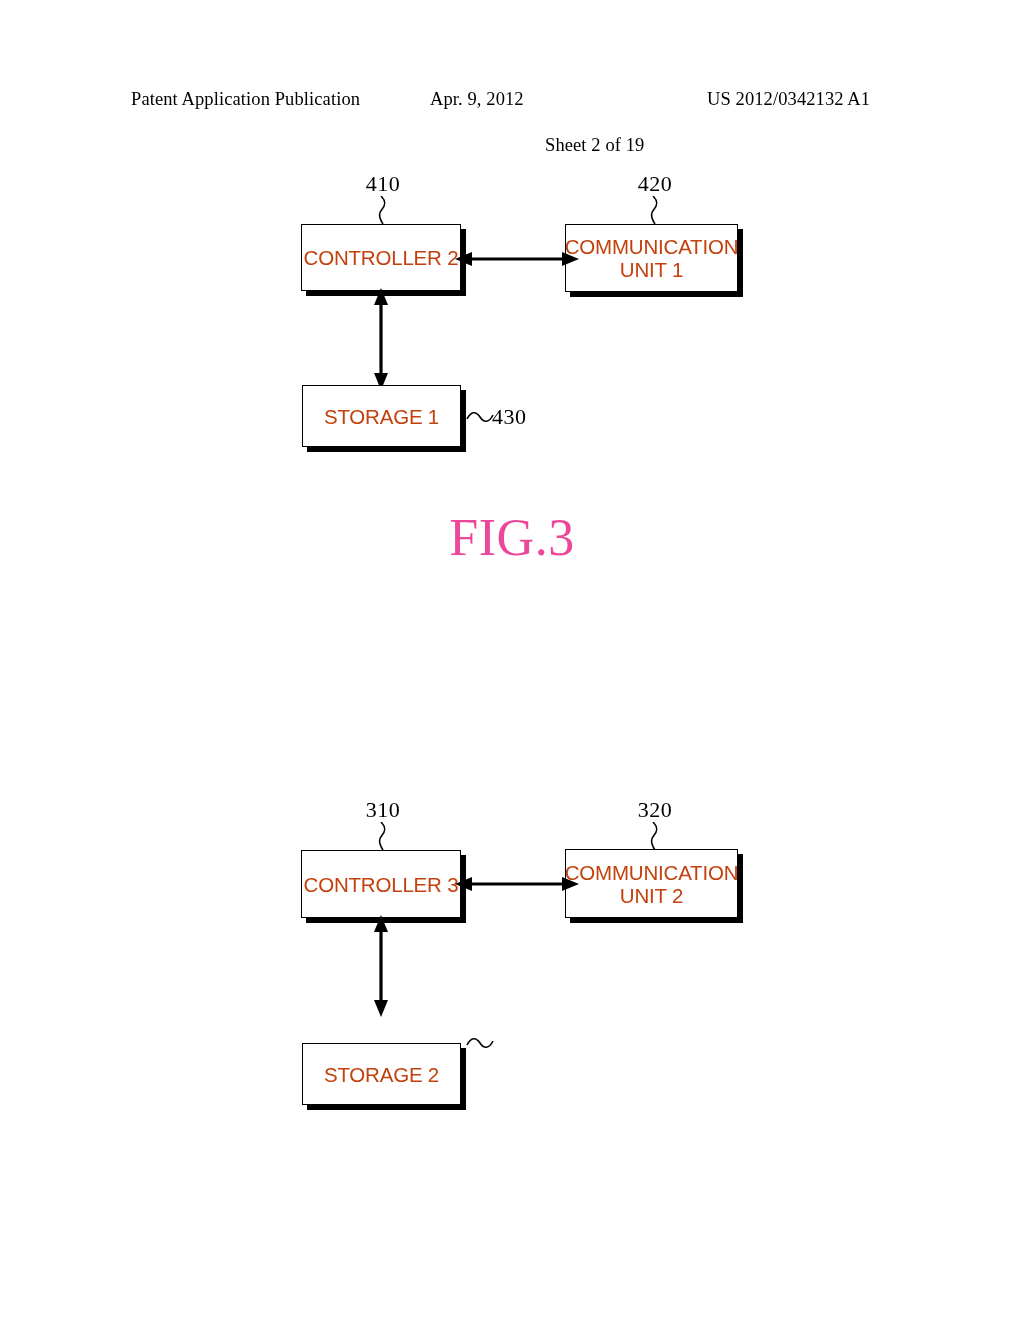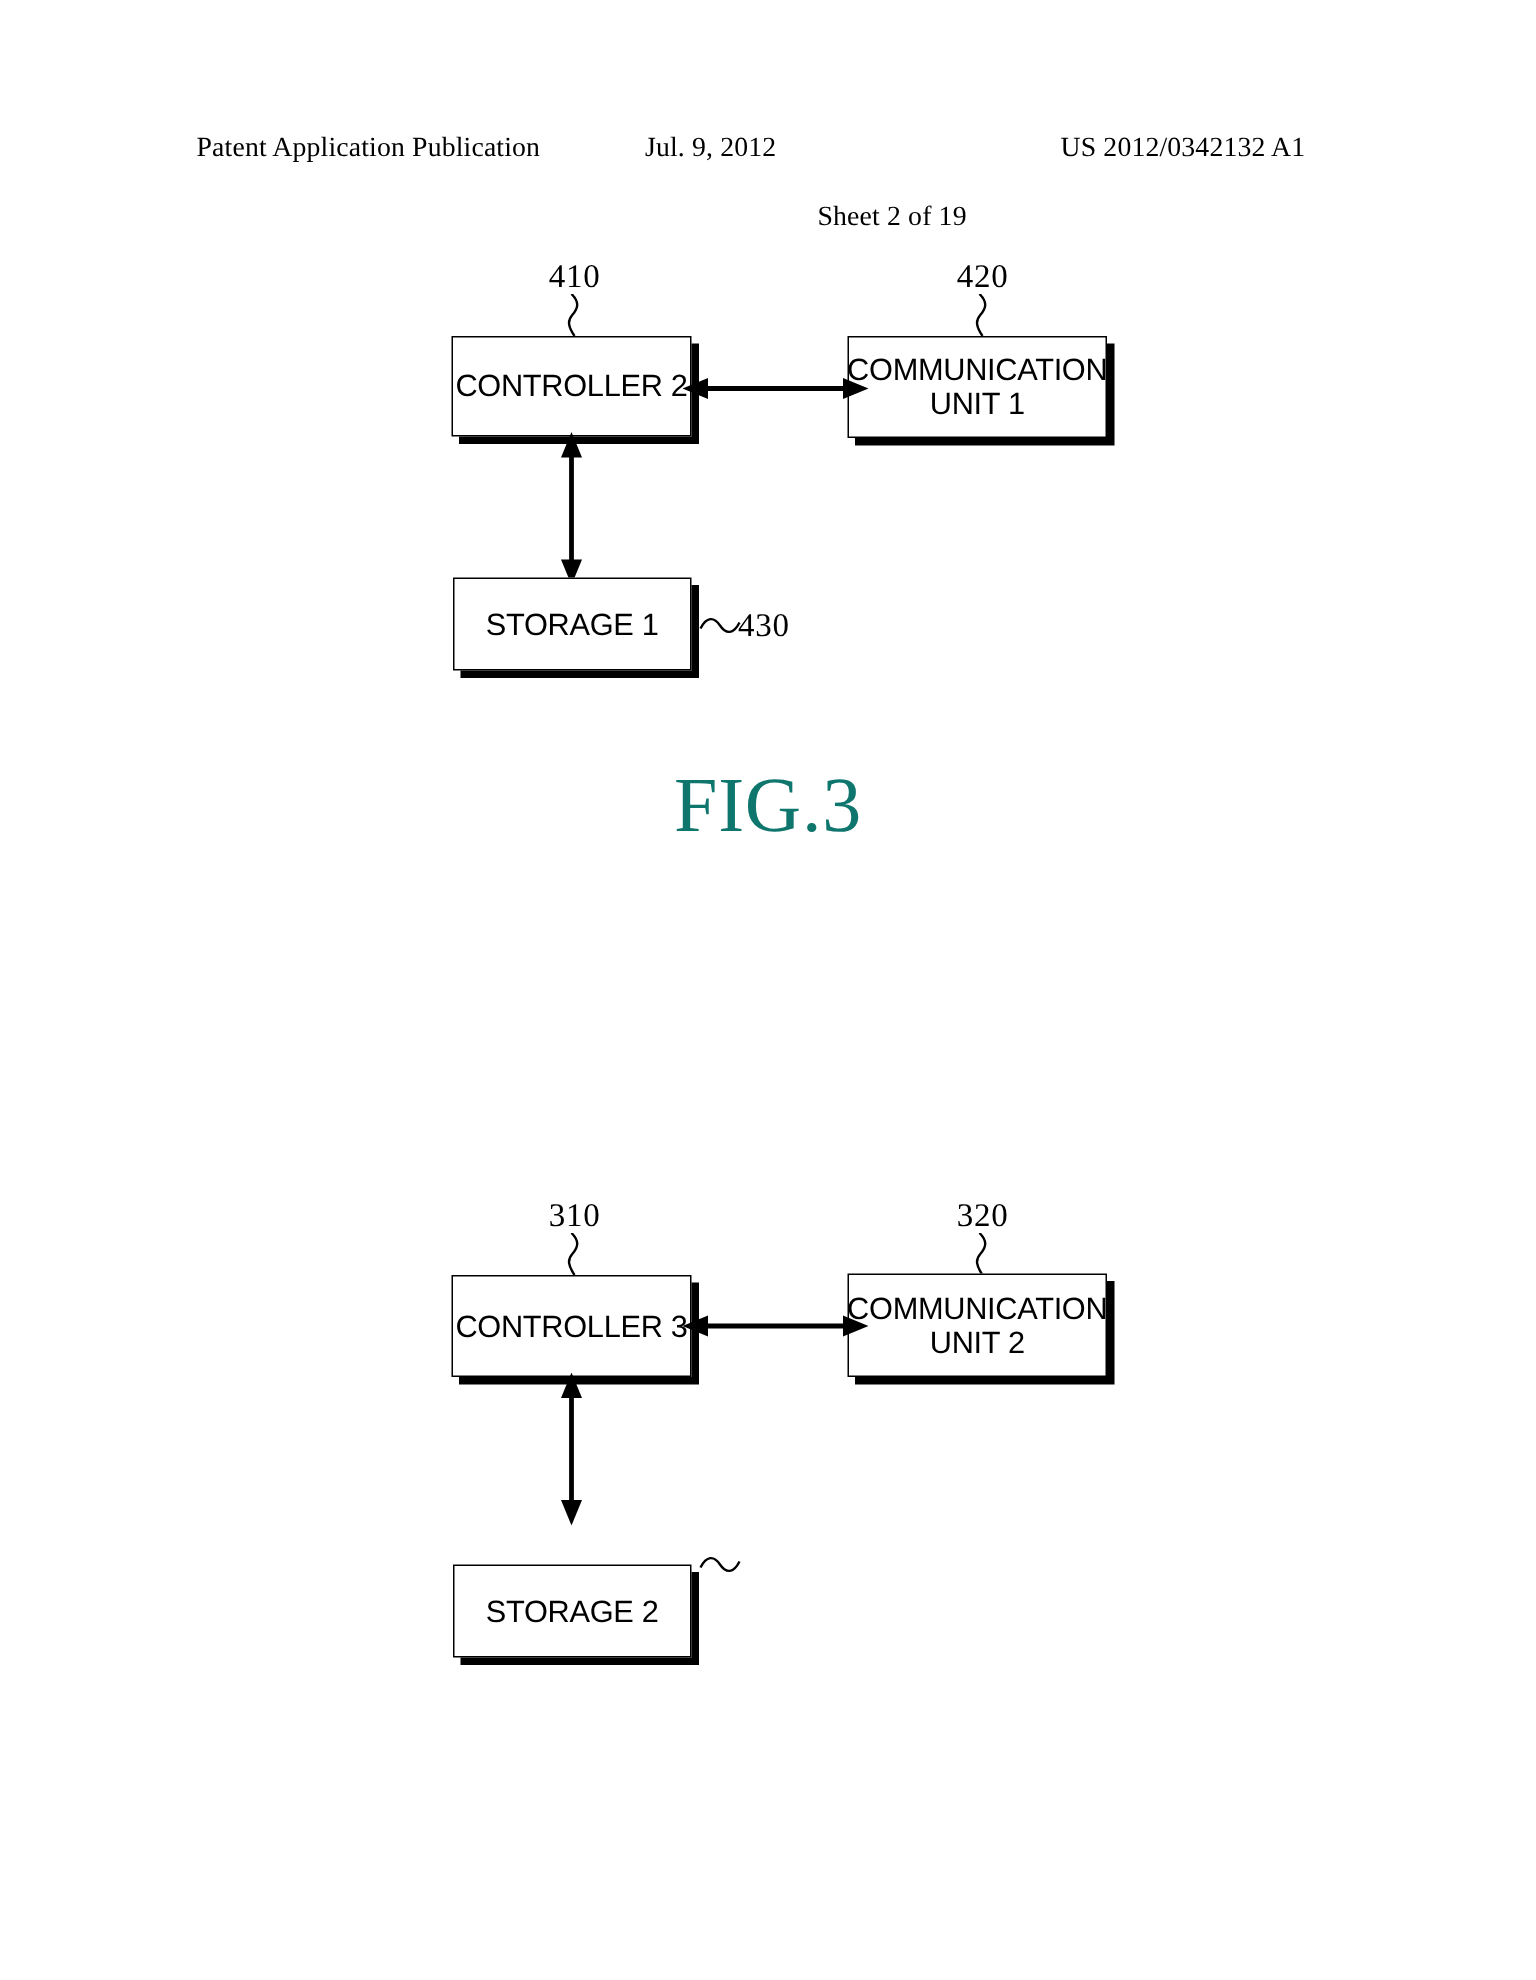--- a/index.html
+++ b/index.html
@@ -58,21 +58,21 @@
     display: flex;
     align-items: center;
     justify-content: center;
     text-align: center;
   }
   .node-label {
     font-family: "Liberation Sans", sans-serif;
     font-size: 20.5px;
     line-height: 23px;
     letter-spacing: -0.2px;
-    color: #000000;
+    color: #c2410c;
     white-space: pre-line;
     text-align: center;
   }
 
   
   #box-controller-2      { left: 301px; top: 224px; width: 160px; height: 67px; }
   #box-communication-1   { left: 565px; top: 224px; width: 173px; height: 68px; }
   #box-storage-1         { left: 302px; top: 385px; width: 159px; height: 62px; }
   
   #box-controller-3      { left: 301px; top: 224px; width: 160px; height: 68px; }
@@ -126,30 +126,30 @@
   #arrow-v-fig4 { left: 366px; top: 289px; width: 30px; height: 102px; }
 
   
   .fig-caption {
     position: absolute;
     width: 1024px;
     text-align: center;
     font-family: "Liberation Serif", serif;
     font-size: 52px;
     letter-spacing: 0.5px;
-    color: #0f766e;
+    color: #ec4899;
   }
   #caption-fig3 { left: 0; top: 508px; }
 </style>
 </head>
 <body>
 
 <div class="pub-header">
   <span class="hdr-pub">Patent Application Publication</span>
-  <span class="hdr-date">Jul. 9, 2012</span>
+  <span class="hdr-date">Apr. 9, 2012</span>
   <span class="hdr-sheet">Sheet 2 of 19</span>
   <span class="hdr-num">US 2012/0342132 A1</span>
 </div>
 
 <div class="figure" id="figure-3">
 
   <div class="ref-num ref-top" id="ref-410">410</div>
   <svg class="leader-squiggle" id="leader-410" viewBox="0 0 16 28">
     <path d="M6 0 C11 5, 11 9, 6.5 14 C3 18, 4 22, 8 28" fill="none" stroke="#000" stroke-width="1.6"></path>
   </svg>

